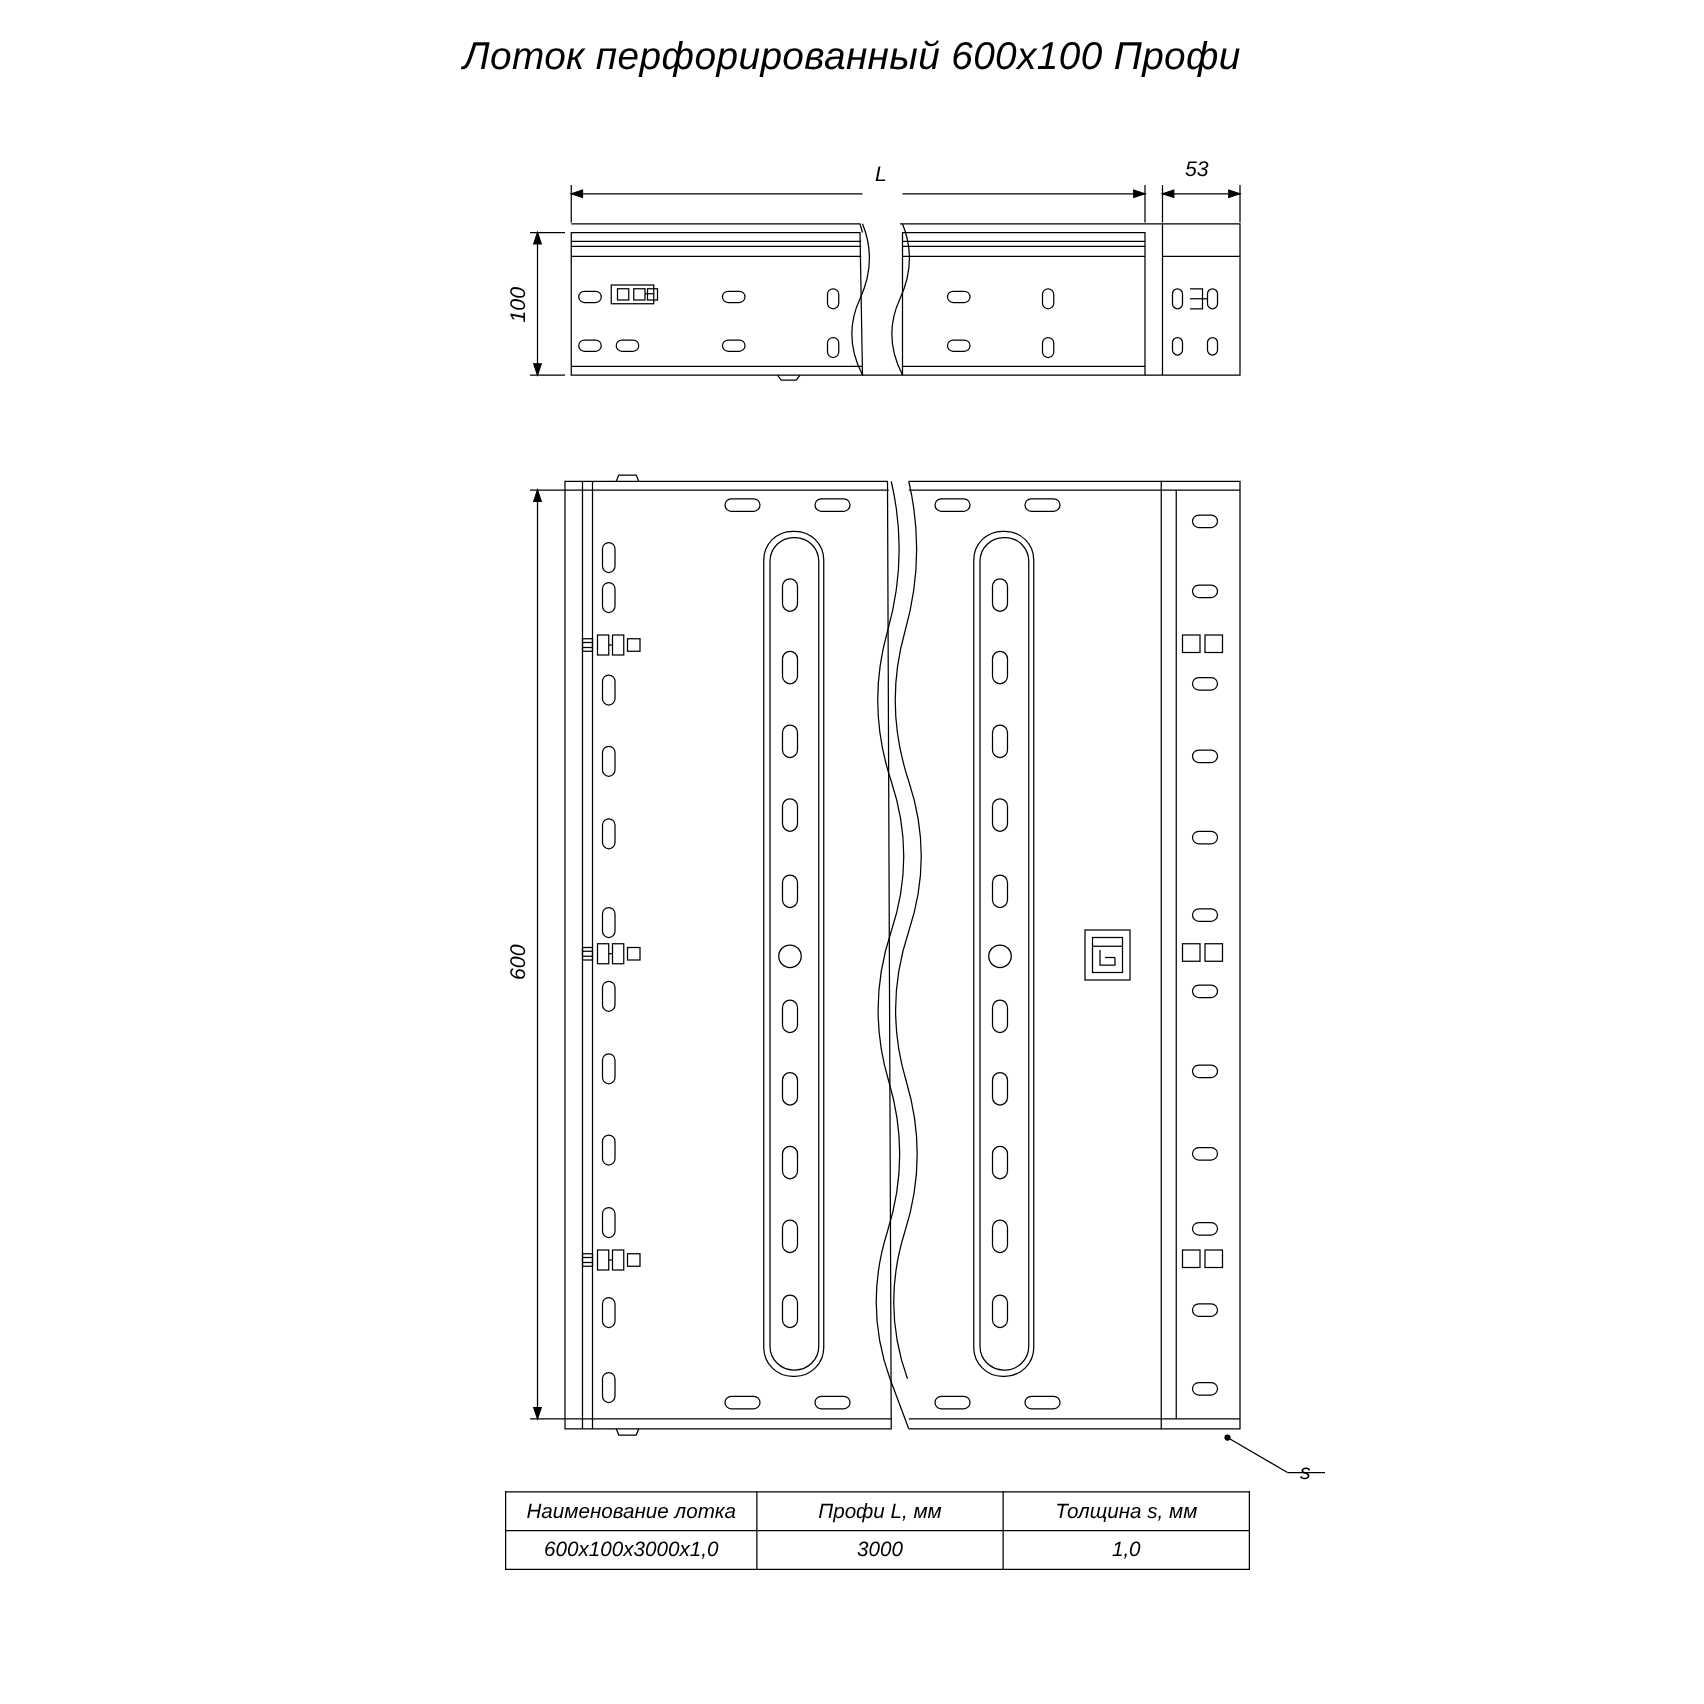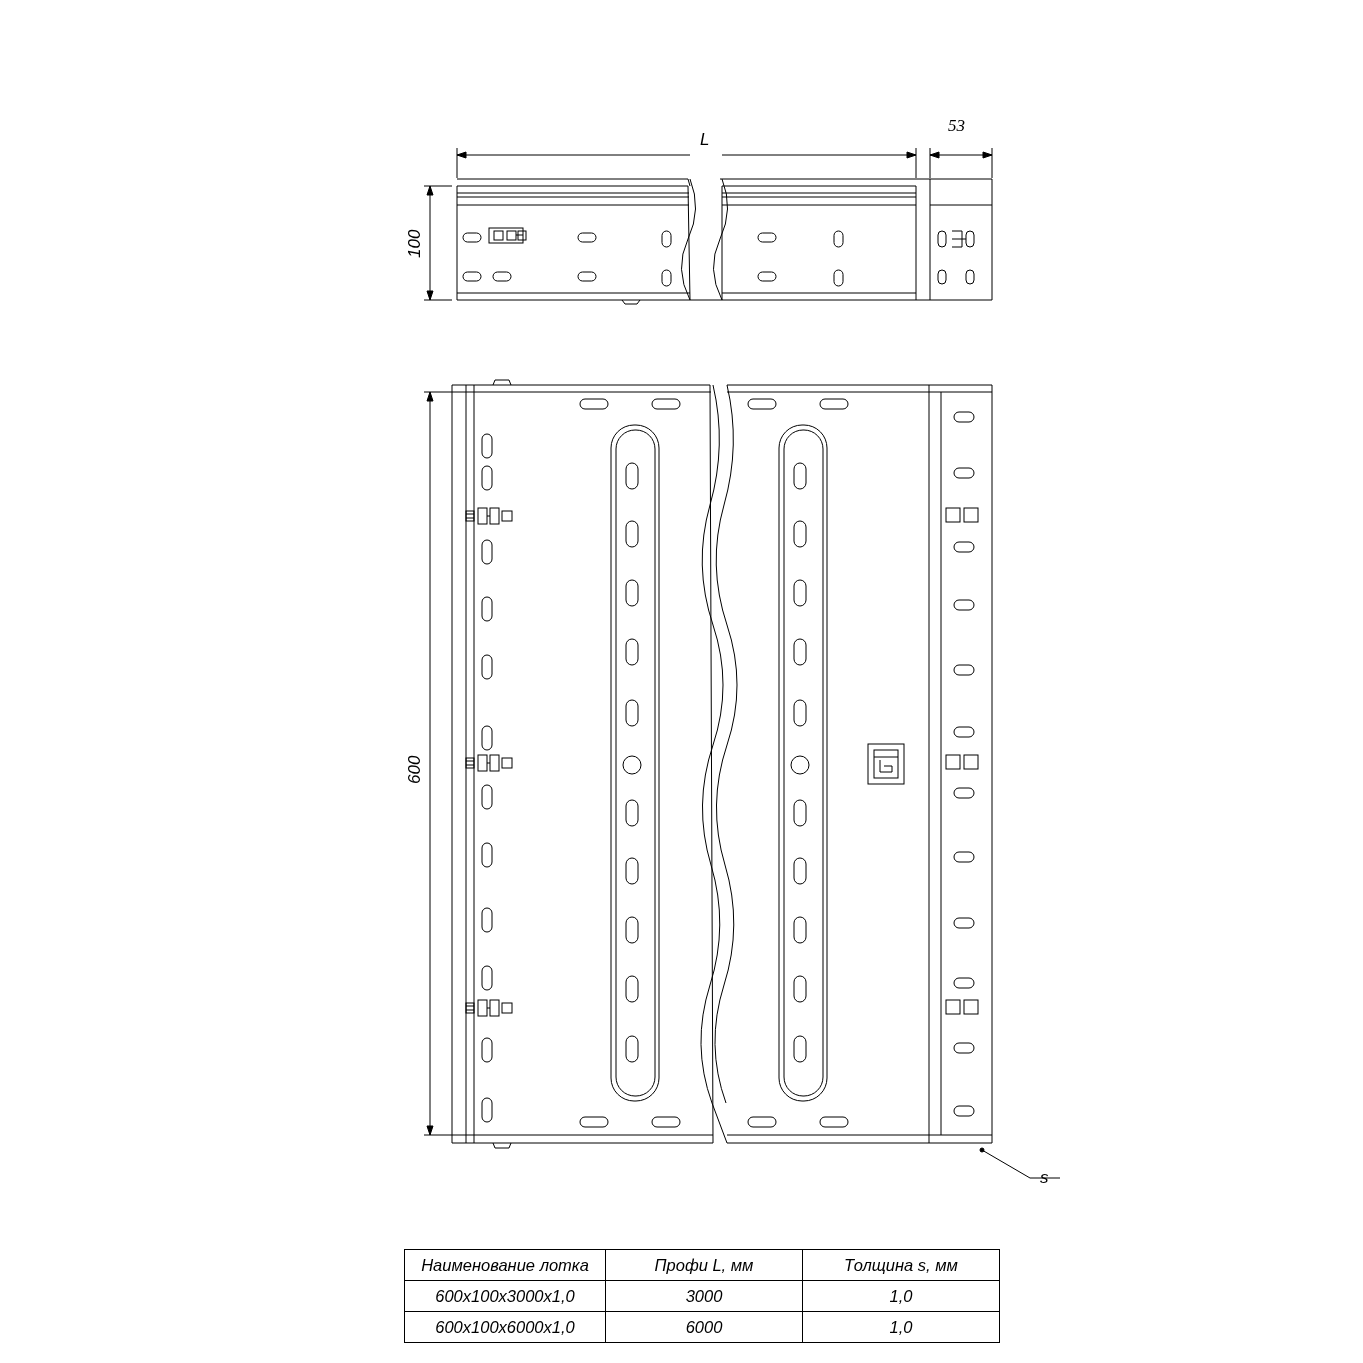--- a/index.html
+++ b/index.html
@@ -47,21 +47,21 @@
   }
   .rot90 {
     transform: rotate(-90deg);
     transform-origin: left top;
   }
 
   
   .spec-table {
     position: absolute;
     left: 404px;
-    top: 1249px;
+    top: 1193px;
     border-collapse: collapse;
     font-style: italic;
     font-size: 16.5px;
     color: #000;
   }
   .spec-table td, .spec-table th {
     border: 1px solid #000000;
     text-align: center;
     font-weight: normal;
     font-style: italic;
@@ -71,20 +71,21 @@
   .spec-table .c0 { width: 200px; }
   .spec-table .c1 { width: 196px; }
   .spec-table .c2 { width: 196px; font-style: italic; }
 </style>
 </head>
 <body>
 
 <div id="page">
 
   <div class="title">
+    <span>Лоток перфорированный 600х100 Профи</span>
   </div>
 
   <svg class="drawing" viewBox="0 0 1363 1363">
     <g fill="none" stroke="#000000" stroke-width="1" shape-rendering="geometricPrecision">
 
       <g>
         <line x1="457" y1="155" x2="690" y2="155"></line>
         <line x1="722" y1="155" x2="916" y2="155"></line>
         <path d="M457 155 l9 -3 v6 z" fill="#000"></path>
         <path d="M916 155 l-9 -3 v6 z" fill="#000"></path>
@@ -309,40 +310,35 @@
 
       <g>
         <line x1="982" y1="1150" x2="1030" y2="1178"></line>
         <line x1="1030" y1="1178" x2="1060" y2="1178"></line>
         <circle cx="982" cy="1150" r="2" fill="#000"></circle>
       </g>
     </g>
   </svg>
 
   <div class="dimlabel" style="left:700px; top:130px;">L</div>
-  <div class="dimlabel" style="left:948px; top:116px;font-family:Liberation Serif, serif;">53</div>
+  <div class="dimlabel" style="left:948px; top:126px;">53</div>
   <div class="dimlabel rot90" style="left:405px; top:258px;">100</div>
   <div class="dimlabel rot90" style="left:405px; top:784px;">600</div>
   <div class="dimlabel" style="left:1040px; top:1168px;">s</div>
 
   <table class="spec-table">
     <thead>
       <tr>
         <th class="c0">Наименование лотка</th>
         <th class="c1">Профи L, мм</th>
         <th class="c2">Толщина s, мм</th>
       </tr>
     </thead>
     <tbody>
       <tr>
         <td>600х100х3000х1,0</td>
         <td>3000</td>
         <td>1,0</td>
       </tr>
-      <tr>
-        <td>600х100х6000х1,0</td>
-        <td>6000</td>
-        <td>1,0</td>
-      </tr>
     </tbody>
   </table>
 
 </div>
 
 </body></html>

